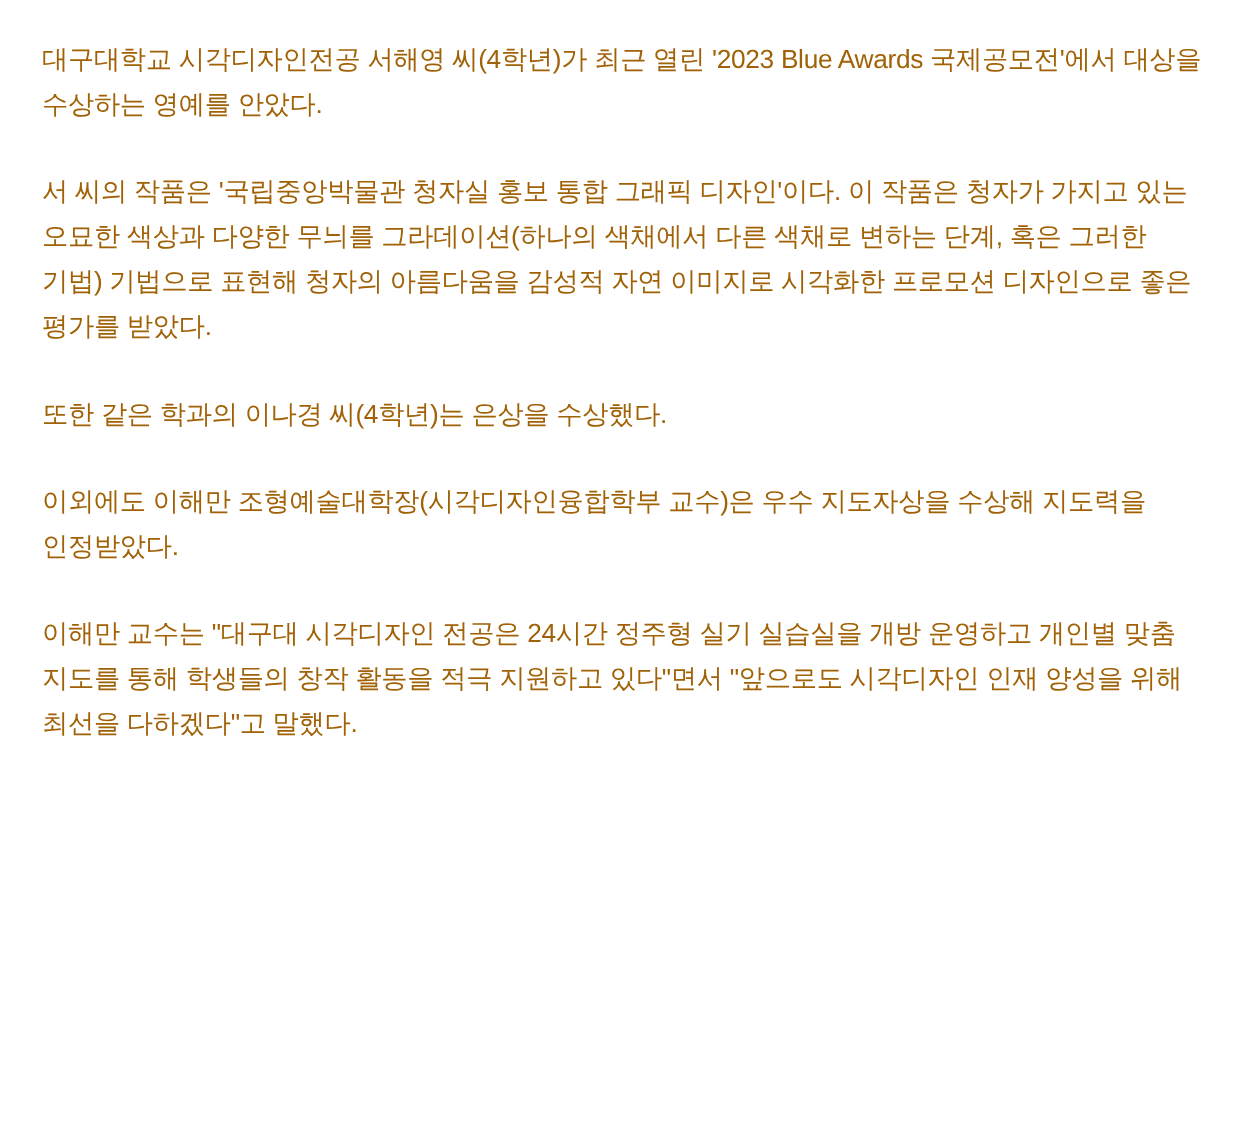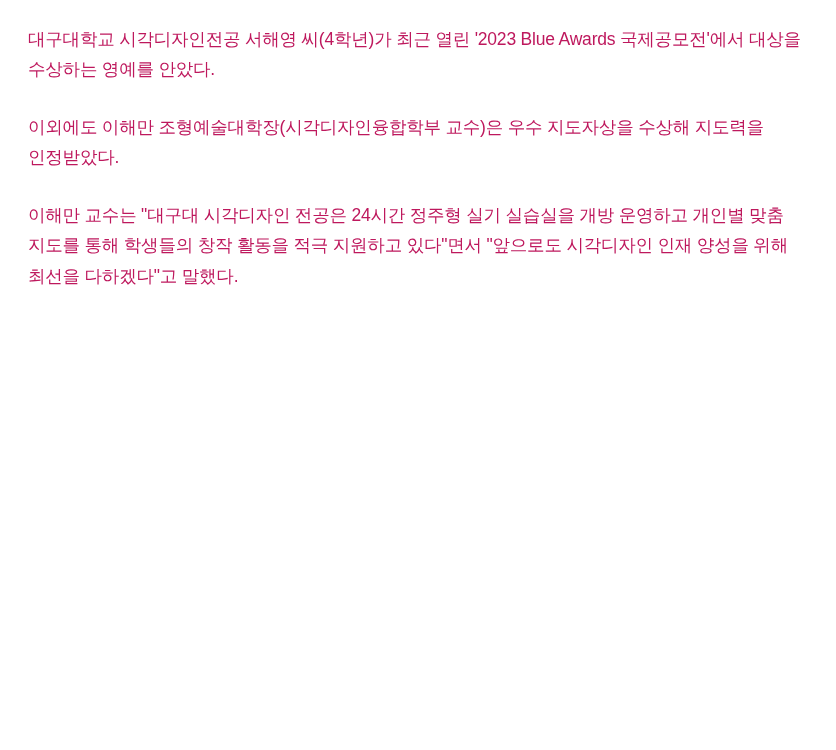--- a/index.html
+++ b/index.html
@@ -16,29 +16,31 @@
   }
   .article {
     box-sizing: border-box;
     width: 836px;
     padding: 24px 28px 0 28px;
   }
   .para {
     font-size: 17.5px;
     line-height: 1.72;
     letter-spacing: -0.2px;
-    color: #be185d;
+    color: #a16207;
     margin: 0 0 28px 0;
     word-break: keep-all;
     white-space: pre-wrap;
   }
   .para:last-child {
     margin-bottom: 0;
   }
 </style>
 </head>
 <body>
 
 <article class="article">
   <p class="para">대구대학교 시각디자인전공 서해영 씨(4학년)가 최근 열린 '2023 Blue Awards 국제공모전'에서 대상을 수상하는 영예를 안았다.</p>
+  <p class="para">서 씨의 작품은 '국립중앙박물관 청자실 홍보 통합 그래픽 디자인'이다. 이 작품은 청자가 가지고 있는 오묘한 색상과 다양한 무늬를 그라데이션(하나의 색채에서 다른 색채로 변하는 단계, 혹은 그러한 기법) 기법으로 표현해 청자의 아름다움을 감성적 자연 이미지로 시각화한 프로모션 디자인으로 좋은 평가를 받았다.</p>
+  <p class="para">또한 같은 학과의 이나경 씨(4학년)는 은상을 수상했다.</p>
   <p class="para">이외에도 이해만 조형예술대학장(시각디자인융합학부 교수)은 우수 지도자상을 수상해 지도력을 인정받았다.</p>
   <p class="para">이해만 교수는 "대구대 시각디자인 전공은 24시간 정주형 실기 실습실을 개방 운영하고 개인별 맞춤 지도를 통해 학생들의 창작 활동을 적극 지원하고 있다"면서 "앞으로도 시각디자인 인재 양성을 위해 최선을 다하겠다"고 말했다.</p>
 </article>
 
 </body></html>

